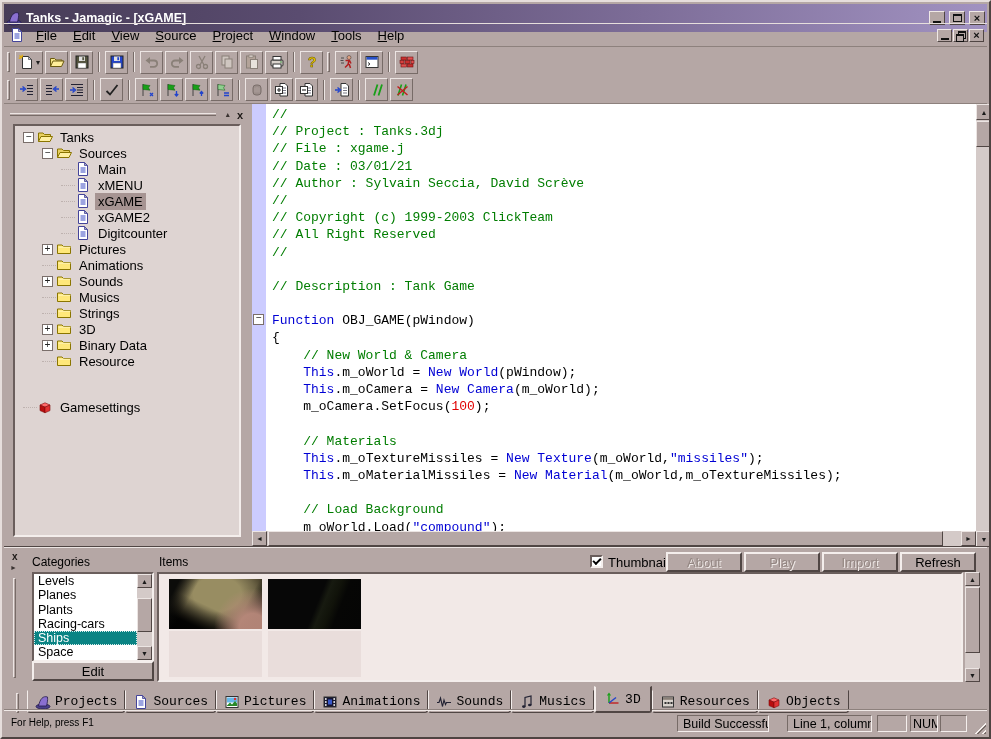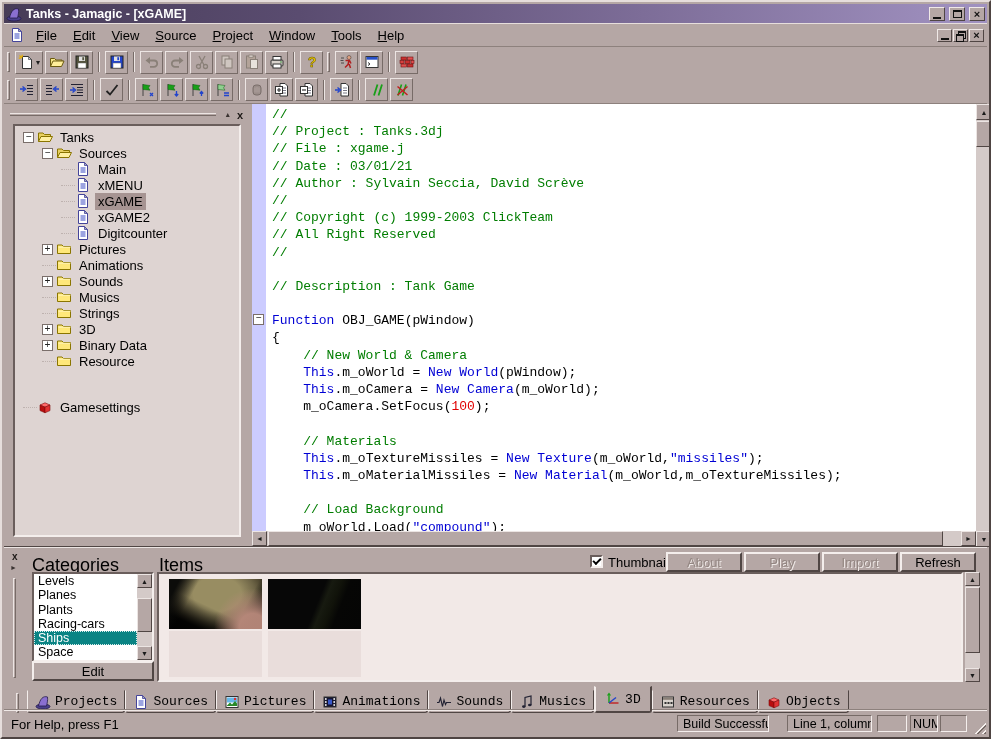--- a/index.html
+++ b/index.html
@@ -6,21 +6,21 @@
   html,body { background:#6e6462; }
   .window {
     position: relative; width: 991px; height: 739px; overflow: hidden;
     background:#b5a7a5; font-family:"Liberation Sans", sans-serif; font-size:13px; color:#000;
     border:2px solid; border-color:#e6dedc #4e4442 #4e4442 #e6dedc;
   }
   .abs { position:absolute; }
   .ico svg { width:16px; height:16px; display:block; }
 
   
-  .titlebar { position:absolute; left:2px; top:2px; right:2px; height:20px;
+  .titlebar { position:absolute; left:2px; top:2px; right:2px; height:28px;
     background:linear-gradient(to right,#473c57,#5a4c70 30%,#7d6d98 65%,#a192c1);
     display:flex; align-items:center; padding:0 2px; gap:4px; }
   .title-text { color:#fff; font-weight:bold; font-size:12.5px; flex:1; white-space:nowrap; }
   .winbtn { width:16px; height:14px; background:#b5a7a5; border:1px solid; border-color:#f0e9e7 #504644 #504644 #f0e9e7;
     display:flex; align-items:center; justify-content:center; position:relative; }
   .winbtn .min-glyph { width:8px; height:2px; background:#111; margin-top:7px; }
   .winbtn .max-glyph { width:9px; height:8px; border:1px solid #111; border-top:2px solid #111; }
   .winbtn .close-glyph { font-size:11px; font-weight:bold; line-height:10px; color:#111; }
   .winbtn .restore-glyph { position:relative; width:9px; height:8px; }
   .winbtn .restore-glyph:before { content:""; position:absolute; left:2px; top:0; width:6px; height:5px; border:1px solid #111; border-top-width:2px; background:#b5a7a5; }
@@ -77,21 +77,21 @@
   .sb-thumb { background:#b5a7a5; border:1px solid; border-color:#ece5e3 #504644 #504644 #ece5e3; }
   .ed-vscroll { left:974px; top:102px; width:16px; height:443px; }
   .ed-hscroll { left:250px; top:529px; width:724px; height:15px; }
 
   
   .dock { position:absolute; left:2px; top:545px; right:2px; height:138px; background:#b5a7a5;
     border-top:1px solid #ece5e3; box-shadow:0 -1px 0 #504644; }
   .dock-x { left:6px; top:3px; font-weight:bold; font-size:10px; line-height:9px; color:#1c1816; padding:1px 2px; }
   .dock-arrow { left:6px; top:16px; font-size:7px; color:#3a3331; }
   .dock-grip { left:9px; top:30px; width:3px; height:100px; border:1px solid; border-color:#ece5e3 #776b67 #776b67 #ece5e3; }
-  .dock-label { top:7px; font-size:18px; }
+  .dock-label { top:7px; font-size:12px; }
   .cat-list { left:28px; top:24px; width:122px; height:90px; background:#fff; overflow:hidden;
     border:2px solid; border-color:#6a5e5c #f4eeec #f4eeec #6a5e5c; }
   .cat-row { height:14.3px; line-height:14.3px; padding-left:4px; font-size:12.5px; white-space:nowrap; width:103px; }
   .cat-row.sel { background:#0a8484; color:#fff; outline:1px dotted #d8eeee; outline-offset:-1px; }
   .cat-scroll { position:absolute; right:0; top:0; width:15px; height:86px; background:#d4cac8; }
   .edit-btn { left:28px; top:113px; width:122px; height:20px; background:#b5a7a5; text-align:center; line-height:17px;
     border:2px solid; border-color:#f4eeec #504644 #504644 #f4eeec; font-size:13px; }
   .items-box { left:153px; top:24px; width:806px; height:110px; background:#f2e9e7;
     border:2px solid; border-color:#6a5e5c #f4eeec #f4eeec #6a5e5c; }
   .thumb { position:absolute; width:93px; height:50px; }
@@ -121,21 +121,21 @@
   .tabbar { position:absolute; left:8px; top:683px; right:2px; height:28px; display:flex; align-items:flex-end; padding-left:6px;font-family:Liberation Mono, monospace; }
   .tab-grip { width:3px; height:20px; margin:3px 8px 0 0; border:1px solid; border-color:#ece5e3 #776b67 #776b67 #ece5e3; }
   .tab { display:flex; align-items:center; gap:4px; height:23px; margin-top:2px; padding:0 7px; background:#b5a7a5;
     border:1px solid; border-color:#b5a7a5 #504644 #504644 #f4eeec; border-radius:0 0 3px 3px; font-size:13px; }
   .tab.active { height:27px; margin-top:-1px; border-top-color:#b5a7a5; border-left:2px solid #f4eeec;
     border-right:2px solid #504644; border-bottom:2px solid #504644; padding:0 9px; position:relative; z-index:2; }
 
   
   .statusbar { position:absolute; left:2px; bottom:2px; right:2px; height:26px;
     border-top:1px solid #8d817d; box-shadow:inset 0 1px 0 #f0e9e7; }
-  .status-help { position:absolute; left:7px; top:7px; font-size:13px; }
+  .status-help { position:absolute; left:7px; top:7px; font-size:10px; }
   .seg { position:absolute; top:5px; height:17px; font-size:12.5px; padding:1px 5px; white-space:nowrap; overflow:hidden;
     border:1px solid; border-color:#776b67 #f4eeec #f4eeec #776b67; }
   .seg.center { text-align:center; padding:1px 2px; }
   .resize-grip { position:absolute; right:1px; bottom:1px; width:13px; height:13px;
     background:repeating-linear-gradient(135deg,#f4eeec 0 1.5px,#776b67 1.5px 3px,rgba(0,0,0,0) 3px 5px);
     clip-path:polygon(100% 0,100% 100%,0 100%); }
 </style>
 </head>
 <body>
 

